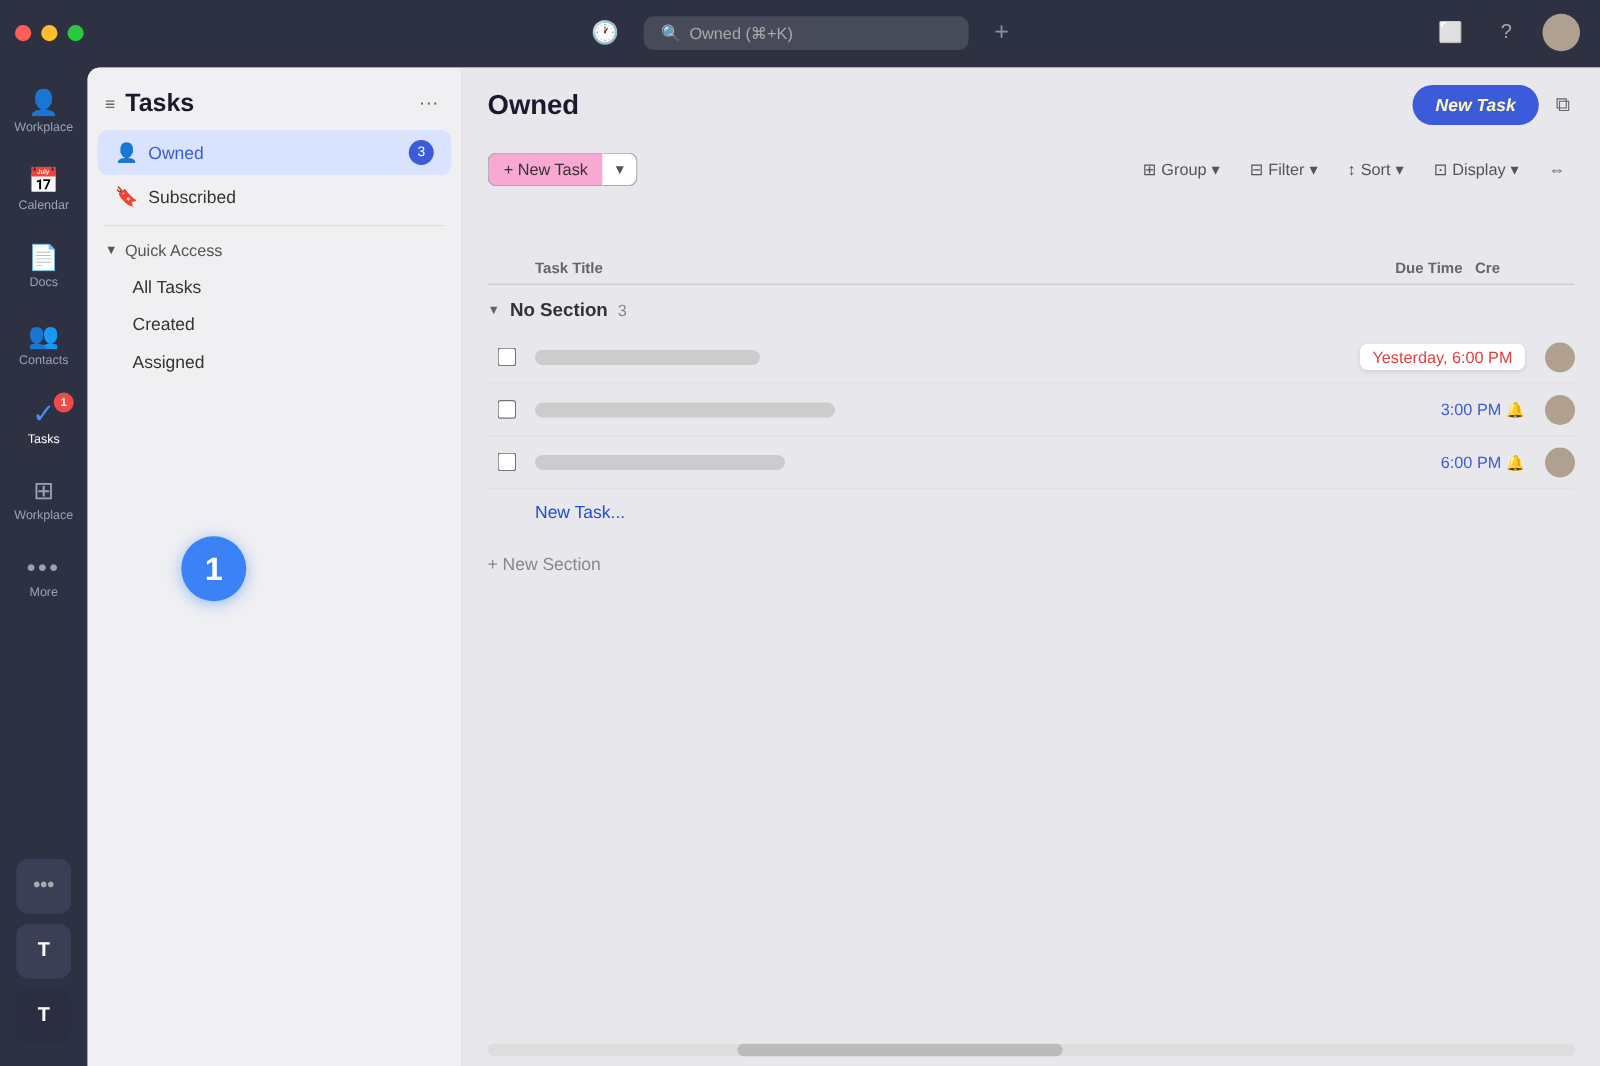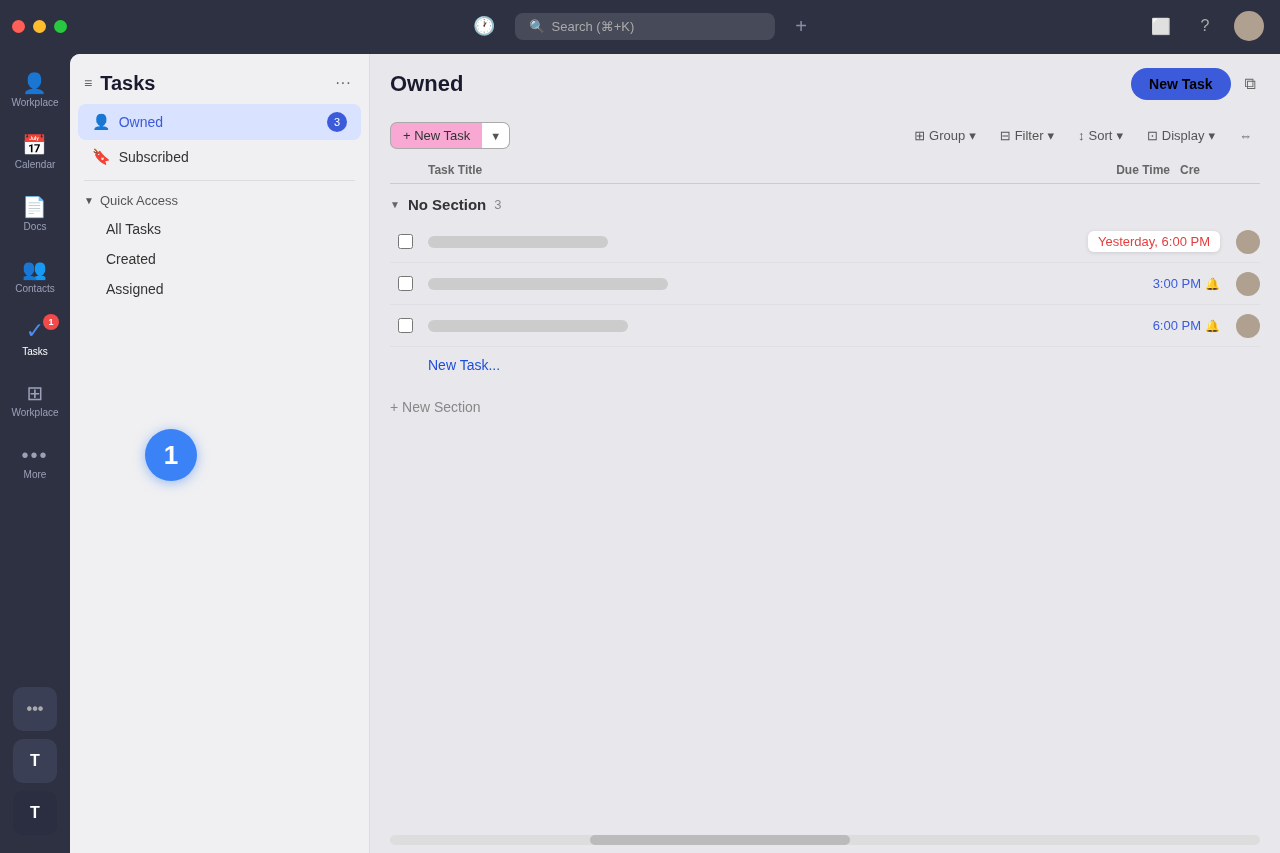--- a/index.html
+++ b/index.html
@@ -318,28 +318,29 @@
       background: #e8e8ec;
     }
     .right-title {
       font-size: 22px;
       font-weight: 700;
       color: #1a1a2e;
       flex: 1;
     }
     .new-task-btn {
       background: #3b5bdb;
-      color: #000000;
+      color: #fef9c3;
       border: none;
       border-radius: 16px;
       padding: 8px 18px;
       font-size: 14px;
       font-weight: 600;
       cursor: pointer;
       margin-right: 10px;
+      font-style: italic;
     }
     .split-view-btn {
       background: none;
       border: none;
       color: #666;
       font-size: 16px;
       cursor: pointer;
       padding: 4px;
     }
 
@@ -392,20 +393,21 @@
       cursor: pointer;
       padding: 4px 8px;
       border-radius: 6px;
     }
 
     
     .task-table {
       flex: 1;
       overflow-y: auto;
       padding: 0 20px 20px;
+      margin-top: 44px;
     }
     .table-header {
       display: flex;
       align-items: center;
       padding: 6px 0;
       border-bottom: 1px solid #ccc;
       font-size: 12px;
       color: #666;
       font-weight: 600;
     }
@@ -532,21 +534,21 @@
   <div class="traffic-lights">
     <div class="traffic-light tl-red"></div>
     <div class="traffic-light tl-yellow"></div>
     <div class="traffic-light tl-green"></div>
   </div>
 
   <div class="titlebar-center">
     <button class="history-btn">🕐</button>
     <div class="search-bar">
       <span>🔍</span>
-      <span>Search (⌘+K)</span>
+      <span>Owned (⌘+K)</span>
     </div>
     <button class="add-btn">+</button>
   </div>
 
   <div class="titlebar-right">
     <button class="titlebar-icon-btn">⬜</button>
     <button class="titlebar-icon-btn">?</button>
     <div class="avatar-circle"></div>
   </div>
 </div>

